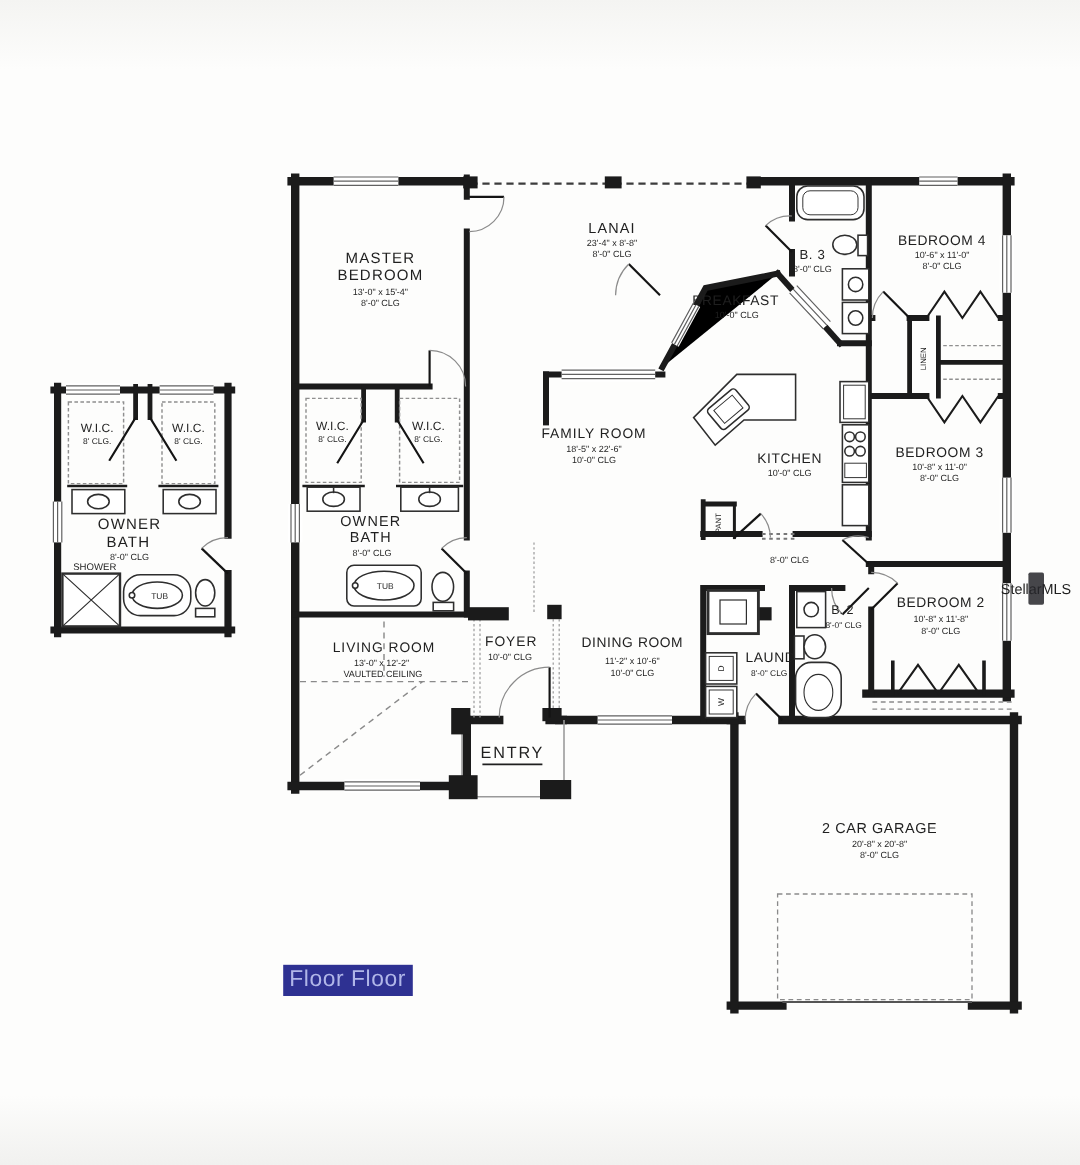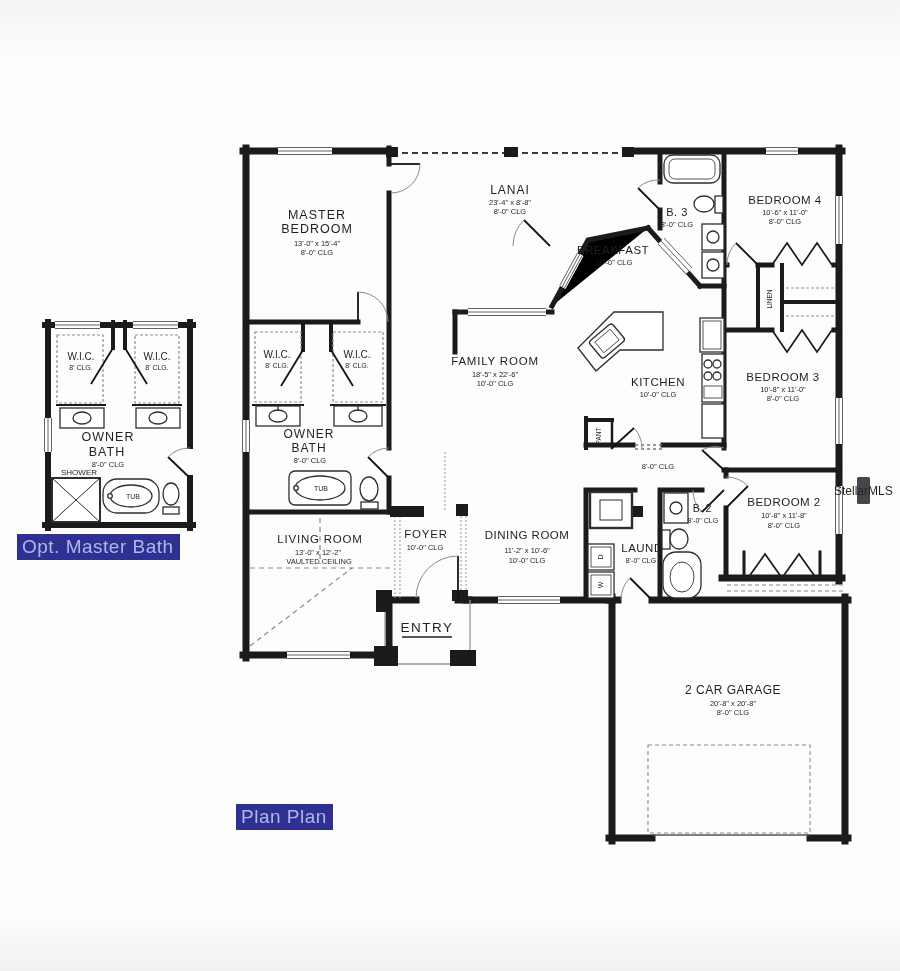--- a/index.html
+++ b/index.html
@@ -391,15 +391,14 @@
     <text x="79" y="475" font-size="8">SHOWER</text>
     <text x="133" y="499" font-size="7">TUB</text>
   </g>
 
   <g>
     <text x="834" y="495" font-size="12" fill="#b5b5b5" font-family="Liberation Sans, sans-serif">StellarMLS</text>
     <rect x="857" y="477" width="13" height="27" rx="1.5" fill="#26262a" opacity="0.85"></rect>
   </g>
 </svg>
 
-<div class="badge" id="badge-opt">Opt. Master Bath</div>
-<div class="badge" id="badge-floor">Plan Plan</div>
+<div class="badge" id="badge-floor">Floor Floor</div>
 </div>
 
 </body></html>

